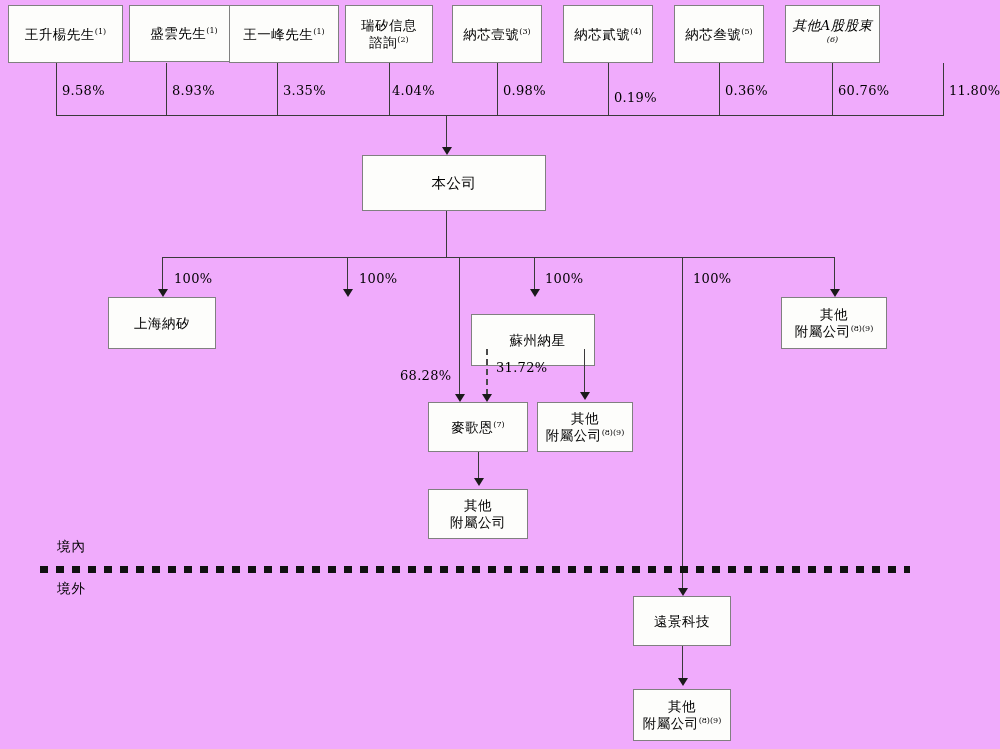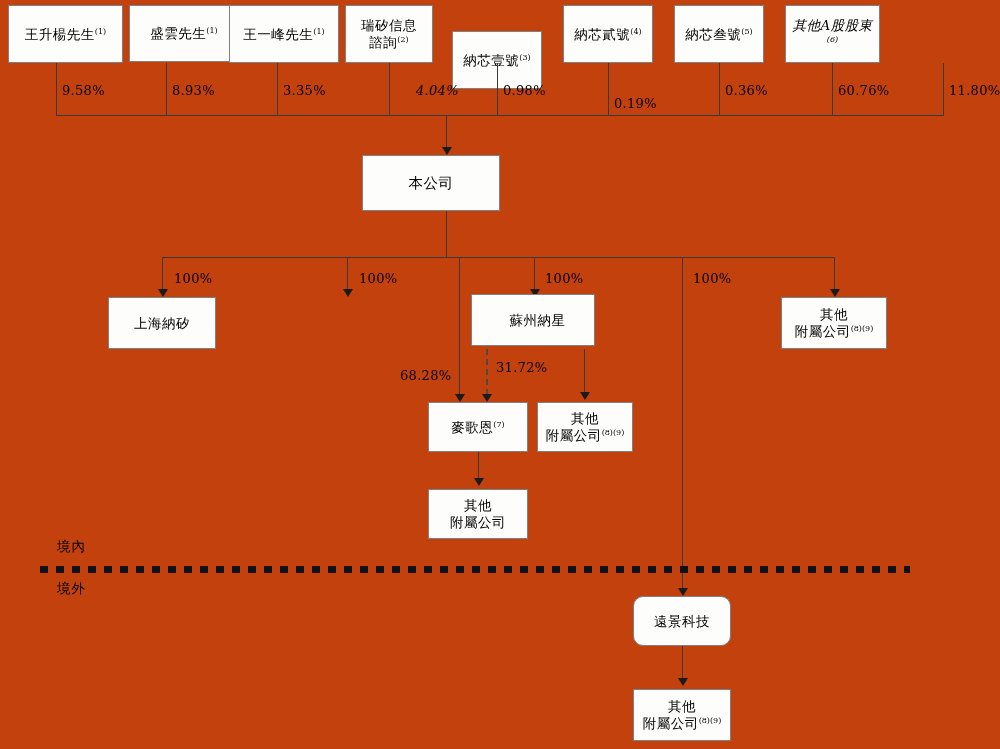--- a/index.html
+++ b/index.html
@@ -6,21 +6,21 @@
   html,body{margin:0;padding:0;background:#ffffff;}
   body{
     font-family:"DejaVu Serif","Liberation Serif",serif;
     color:#000;
   }
   #chart{
     position:relative;
     width:1000px;
     height:749px;
     overflow:hidden;
-    background:#c2410c;
+    background:#f0abfc;
   }
   
   .box{
     position:absolute;
     box-sizing:border-box;
     border:1px solid #808080;
     background:#fdfdfb;
     display:flex;
     align-items:center;
     justify-content:center;
@@ -98,21 +98,21 @@
   </div>
 
   <div class="box" style="left:229px;top:5px;width:110px;height:58px;">
     <span class="txt"><span>王一峰先生</span><sup>(1)</sup></span>
   </div>
 
   <div class="box" style="left:345px;top:5px;width:88px;height:58px;">
     <span class="txt"><span>瑞矽信息</span><br><span>諮詢</span><sup>(2)</sup></span>
   </div>
 
-  <div class="box" style="left:452px;top:5px;width:90px;height:58px;margin-top:26px;">
+  <div class="box" style="left:452px;top:5px;width:90px;height:58px;">
     <span class="txt"><span>納芯壹號</span><sup>(3)</sup></span>
   </div>
 
   <div class="box" style="left:563px;top:5px;width:90px;height:58px;">
     <span class="txt"><span>納芯貳號</span><sup>(4)</sup></span>
   </div>
 
   <div class="box" style="left:674px;top:5px;width:90px;height:58px;">
     <span class="txt"><span>納芯叁號</span><sup>(5)</sup></span>
   </div>
@@ -128,33 +128,33 @@
   <div class="vline" style="left:389px;top:63px;height:53px;"></div>
   <div class="vline" style="left:497px;top:63px;height:53px;"></div>
   <div class="vline" style="left:608px;top:63px;height:53px;"></div>
   <div class="vline" style="left:719px;top:63px;height:53px;"></div>
   <div class="vline" style="left:832px;top:63px;height:53px;"></div>
   <div class="vline" style="left:943px;top:63px;height:53px;"></div>
 
   <div class="pct" style="left:62px;top:83px;">9.58%</div>
   <div class="pct" style="left:172px;top:83px;">8.93%</div>
   <div class="pct" style="left:283px;top:83px;">3.35%</div>
-  <div class="pct" style="left:416px;top:83px;font-style:italic;">4.04%</div>
+  <div class="pct" style="left:392px;top:83px;">4.04%</div>
   <div class="pct" style="left:503px;top:83px;">0.98%</div>
-  <div class="pct" style="left:614px;top:96px;">0.19%</div>
+  <div class="pct" style="left:614px;top:90px;">0.19%</div>
   <div class="pct" style="left:725px;top:83px;">0.36%</div>
   <div class="pct" style="left:838px;top:83px;">60.76%</div>
   <div class="pct" style="left:949px;top:83px;">11.80%</div>
 
   <div class="hline" style="left:56px;top:115px;width:888px;"></div>
 
   <div class="vline" style="left:446px;top:115px;height:37px;"></div>
   <div class="arrow" style="left:442px;top:147px;"></div>
 
-  <div class="box big" style="left:362px;top:155px;width:138px;height:56px;">
+  <div class="box big" style="left:362px;top:155px;width:184px;height:56px;">
     <span class="txt">本公司</span>
   </div>
 
   <div class="vline" style="left:446px;top:211px;height:47px;"></div>
 
   <div class="hline" style="left:162px;top:257px;width:672px;"></div>
 
   <div class="vline" style="left:162px;top:257px;height:36px;"></div>
   <div class="arrow" style="left:158px;top:289px;"></div>
 
@@ -176,21 +176,21 @@
   <div class="pct" style="left:174px;top:271px;">100%</div>
   <div class="pct" style="left:359px;top:271px;">100%</div>
   <div class="pct" style="left:545px;top:271px;">100%</div>
   <div class="pct" style="left:693px;top:271px;">100%</div>
 
   <div class="box" style="left:108px;top:297px;width:108px;height:52px;">
     <span class="txt">上海納矽</span>
   </div>
 
 
-  <div class="box" style="left:471px;top:294px;width:124px;height:52px;padding-left:12px;">
+  <div class="box" style="left:471px;top:314px;width:124px;height:52px;padding-left:12px;">
     <span class="txt">蘇州納星</span>
   </div>
 
   <div class="box" style="left:781px;top:297px;width:106px;height:52px;">
     <span class="txt"><span>其他</span><br><span>附屬公司</span><sup>(8)(9)</sup></span>
   </div>
 
   <div class="vdash" style="left:486px;top:349px;height:46px;"></div>
   <div class="arrow" style="left:482px;top:394px;"></div>
   <div class="pct" style="left:400px;top:368px;">68.28%</div>
@@ -211,21 +211,21 @@
   <div class="arrow" style="left:474px;top:478px;"></div>
 
   <div class="box" style="left:428px;top:489px;width:100px;height:50px;">
     <span class="txt"><span>其他</span><br><span>附屬公司</span></span>
   </div>
 
   <div class="zone" style="left:57px;top:538px;">境內</div>
   <div class="boundary" style="left:40px;top:566px;width:870px;"></div>
   <div class="zone" style="left:57px;top:580px;">境外</div>
 
-  <div class="box" style="left:633px;top:596px;width:98px;height:50px;border-radius:10px;">
+  <div class="box" style="left:633px;top:596px;width:98px;height:50px;">
     <span class="txt">遠景科技</span>
   </div>
 
   <div class="vline" style="left:682px;top:646px;height:36px;"></div>
   <div class="arrow" style="left:678px;top:678px;"></div>
 
   <div class="box" style="left:633px;top:689px;width:98px;height:52px;">
     <span class="txt"><span>其他</span><br><span>附屬公司</span><sup>(8)(9)</sup></span>
   </div>
 

